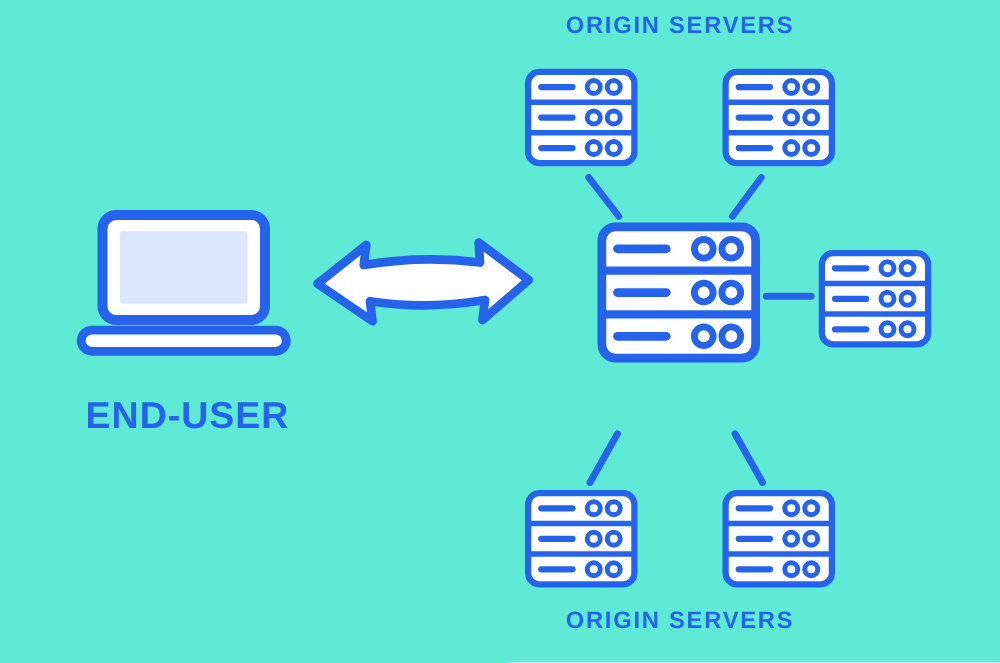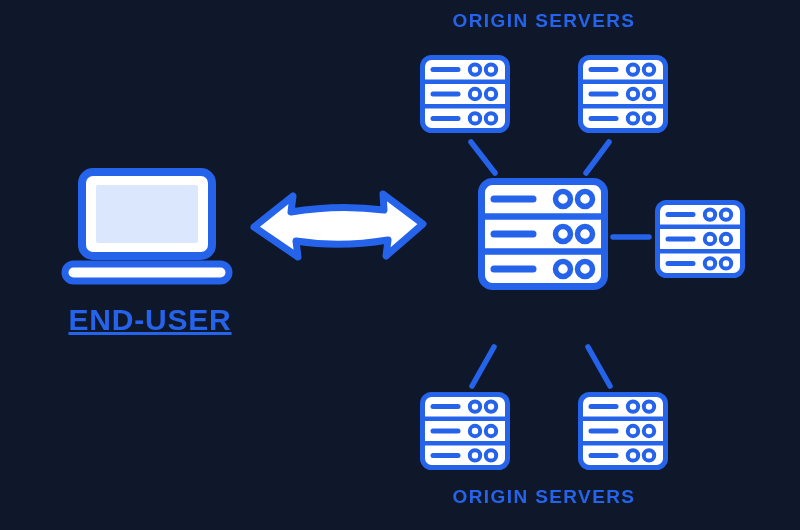--- a/index.html
+++ b/index.html
@@ -6,21 +6,21 @@
     margin: 0;
     padding: 0;
     background: #ffffff;
     font-family: "Liberation Sans", sans-serif;
   }
   .canvas {
     position: relative;
     width: 800px;
     height: 530px;
     margin: 0 auto;
-    background: #0f172a;
+    background: #5eead4;
     overflow: hidden;
   }
   .canvas > svg.layer {
     position: absolute;
     left: 0;
     top: 0;
   }
   .label {
     position: absolute;
     color: #2563eb;
@@ -32,21 +32,21 @@
   .label-big {
     font-size: 30px;
     letter-spacing: 0.8px;
   }
   .label-small {
     font-size: 19px;
     letter-spacing: 1.4px;
   }
   .lbl-origin-top    { left: 415px; top: 10px;  width: 258px; }
   .lbl-origin-bottom { left: 415px; top: 486px; width: 258px; }
-  .lbl-end-user      { left: 30px;  top: 303px; width: 240px; text-decoration: underline; }
+  .lbl-end-user      { left: 30px;  top: 316px; width: 240px; }
   .lbl-edge-server   { left: 410px; top: 303px; width: 270px; }
 </style>
 </head>
 <body>
 
 <div class="canvas">
 
   <svg class="layer" width="800" height="530" viewBox="0 0 800 530">
     <defs>
 

